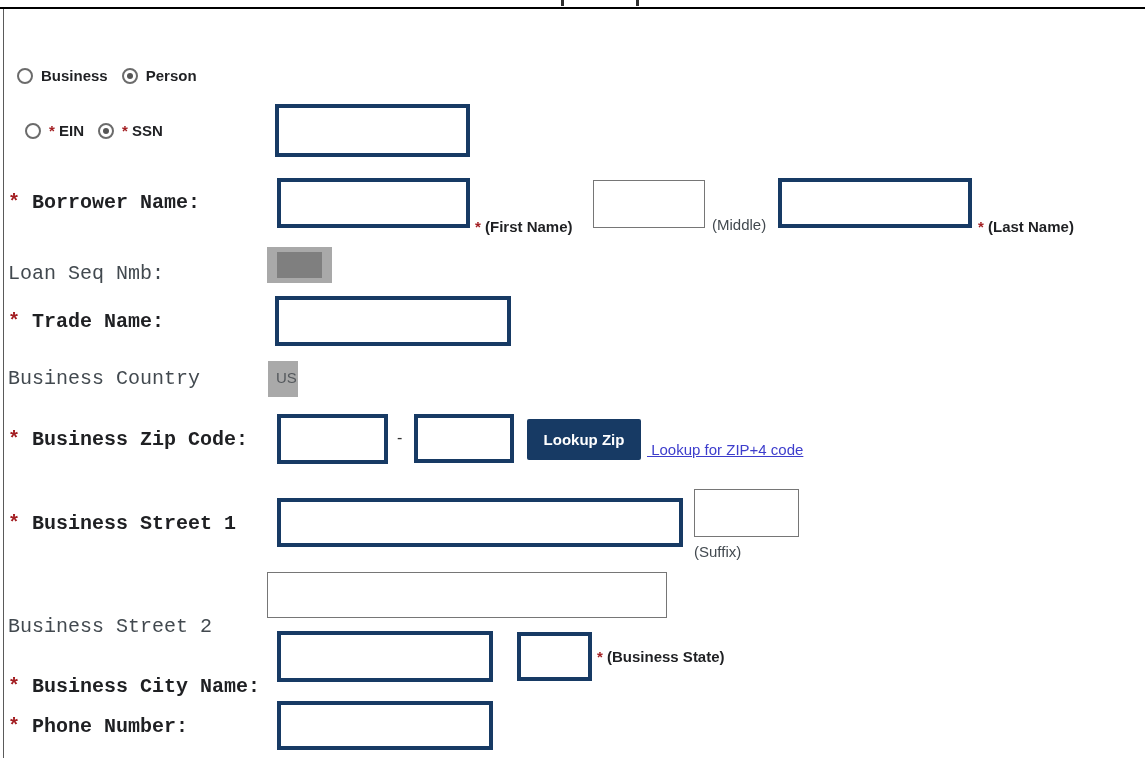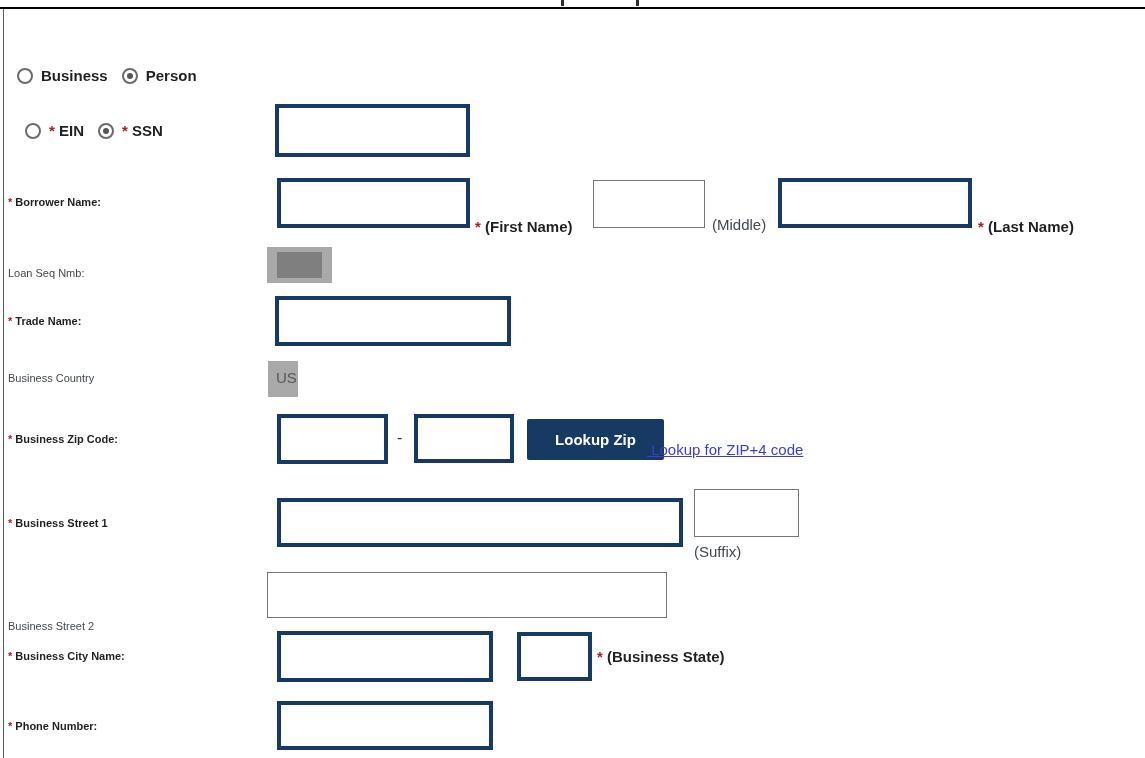--- a/index.html
+++ b/index.html
@@ -2,21 +2,21 @@
 <html><head>
 <meta charset="utf-8">
 <style>
   html,body{margin:0;padding:0;background:#fff;}
   body{width:1145px;height:758px;overflow:hidden;font-family:"Liberation Sans",sans-serif;font-size:15px;color:#1f1f1f;}
   #page{position:relative;width:1145px;height:758px;background:#fff;}
   .topline{position:absolute;left:0;top:7px;width:1145px;height:2px;background:#000;}
   .leftborder{position:absolute;left:3px;top:9px;width:1px;height:749px;background:#5a5a5a;}
   .artifact{position:absolute;top:0;width:3px;height:6px;background:#2e2e2e;}
   .title{position:absolute;left:635px;top:12px;font-weight:bold;font-size:15px;color:#1b1b1b;}
-  .lbl{position:absolute;font-size:11px;line-height:19px;color:#42494f;white-space:nowrap;}
+  .lbl{position:absolute;font-size:20px;line-height:19px;color:#42494f;white-space:nowrap;font-family:Liberation Mono, monospace;}
   .lbl.bold{font-weight:bold;color:#1f2023;}
   .ast{color:#a31e22;font-weight:bold;}
   .hint{position:absolute;font-size:15px;line-height:19px;white-space:nowrap;}
   .hint.bold{font-weight:bold;color:#1f2023;}
   .hint.plain{color:#42494f;}
   .in-strong{position:absolute;box-sizing:border-box;background:#fff;border:4px solid #173a64;font-size:15px;padding:0 6px;outline:none;}
   .in-thin{position:absolute;box-sizing:border-box;background:#fff;border:1px solid #767676;font-size:15px;padding:0 6px;outline:none;}
   .graybox{position:absolute;background:#a9a9a9;box-sizing:border-box;}
   .redact{position:absolute;left:10px;top:5px;width:45px;height:26px;background:#7f7f7f;}
   .usval{display:block;padding:8px 0 0 8px;color:#54585c;font-size:15px;}
@@ -72,32 +72,32 @@
 
   <div class="lbl" style="left:8px;top:369px;">Business Country</div>
   <div class="graybox" style="left:268px;top:361px;width:30px;height:36px;">
     <span class="usval">US</span>
   </div>
 
   <div class="lbl bold" style="left:8px;top:430px;"><span class="ast">*</span> <span>Business Zip Code:</span></div>
   <input type="text" class="in-strong" style="left: 277px; top: 414px; width: 111px; height: 50px;">
   <div class="dash" style="left:397px;top:429px;">-</div>
   <input type="text" class="in-strong" style="left: 414px; top: 414px; width: 100px; height: 49px;">
-  <button class="btn" style="left:527px;top:419px;width:137px;height:41px;">Lookup Zip</button>
+  <button class="btn" style="left:527px;top:419px;width:114px;height:41px;">Lookup Zip</button>
   <a href="#" class="ziplink" style="left:647px;top:430px;"> Lookup for ZIP+4 code</a>
 
   <div class="lbl bold" style="left:8px;top:514px;"><span class="ast">*</span> <span>Business Street 1</span></div>
   <input type="text" class="in-strong" style="left: 277px; top: 498px; width: 406px; height: 49px;">
   <input type="text" class="in-thin" style="left: 694px; top: 489px; width: 105px; height: 48px;">
   <div class="hint plain" style="left:694px;top:542px;">(Suffix)</div>
 
   <div class="lbl" style="left:8px;top:617px;">Business Street 2</div>
   <input type="text" class="in-thin" style="left: 267px; top: 572px; width: 400px; height: 46px;">
 
-  <div class="lbl bold" style="left:8px;top:647px;text-align:right;"><span class="ast">*</span> <span>Business City Name:</span></div>
+  <div class="lbl bold" style="left:8px;top:677px;text-align:right;"><span class="ast">*</span> <span>Business City Name:</span></div>
   <input type="text" class="in-strong" style="left: 277px; top: 631px; width: 216px; height: 51px;">
   <input type="text" class="in-strong" style="left: 517px; top: 632px; width: 75px; height: 49px;">
   <div class="hint bold" style="left:597px;top:647px;text-align:center;"><span class="ast">*</span> <span>(Business State)</span></div>
 
   <div class="lbl bold" style="left:8px;top:717px;"><span class="ast">*</span> <span>Phone Number:</span></div>
   <input type="text" class="in-strong" style="left: 277px; top: 701px; width: 216px; height: 49px;">
 
 </div>
 
 </body></html>

